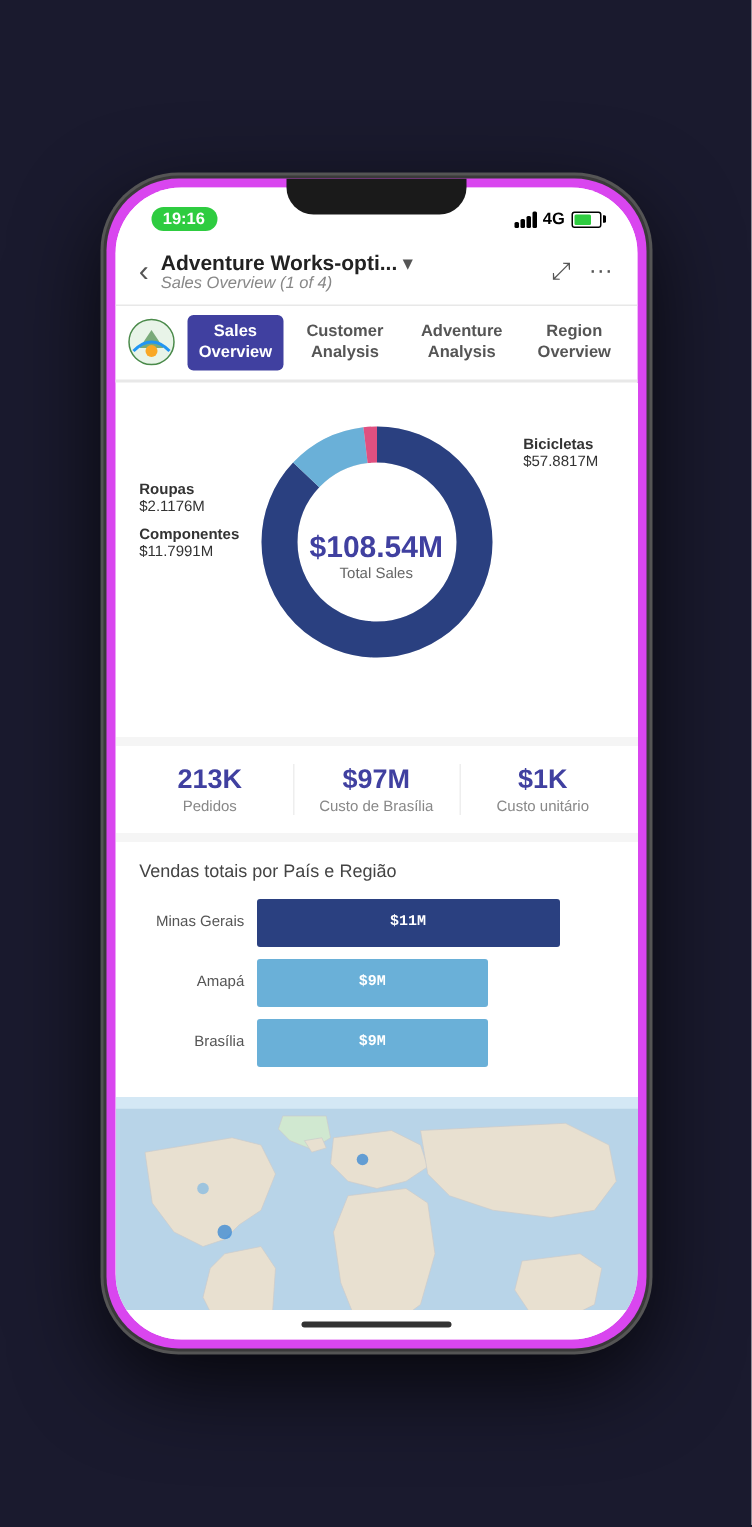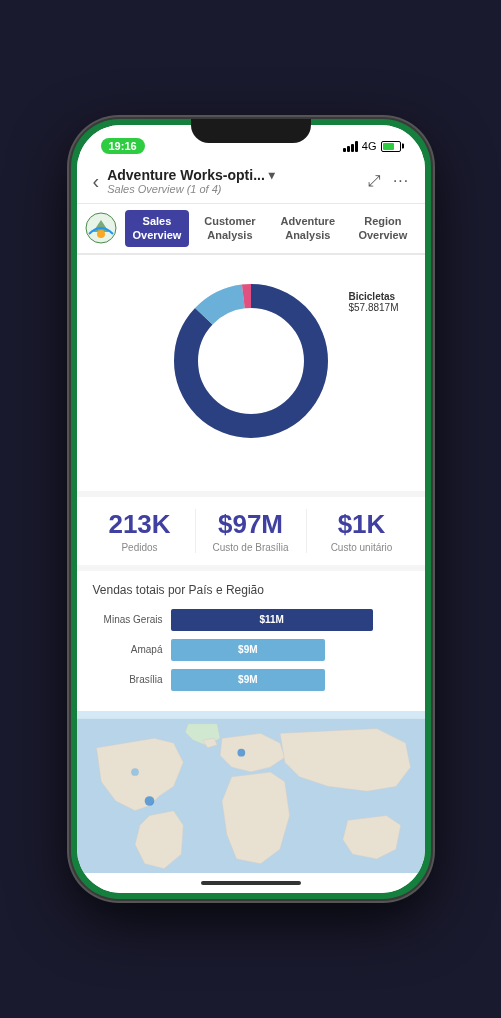--- a/index.html
+++ b/index.html
@@ -8,21 +8,21 @@
       display: flex;
       justify-content: center;
       align-items: center;
       min-height: 100vh;
       font-family: -apple-system, BlinkMacSystemFont, 'Segoe UI', sans-serif;
     }
 
     .phone-frame {
       width: 360px;
       height: 780px;
-      background: #15803d;
+      background: #d946ef;
       border-radius: 48px;
       position: relative;
       box-shadow:
         0 0 0 2px #3a3a3a,
         0 0 0 4px #555,
         0 20px 60px rgba(0,0,0,0.8);
       overflow: hidden;
     }
 
     .phone-inner {
@@ -85,21 +85,21 @@
     .signal-bars span {
       background: #000;
       width: 3px;
       border-radius: 1px;
     }
     .signal-bars span:nth-child(1) { height: 4px; }
     .signal-bars span:nth-child(2) { height: 6px; }
     .signal-bars span:nth-child(3) { height: 8px; }
     .signal-bars span:nth-child(4) { height: 11px; }
 
-    .network-label { font-size: 11px; font-weight: 400; }
+    .network-label { font-size: 11px; font-weight: 700; }
 
     .battery-icon {
       width: 20px;
       height: 11px;
       border: 1.5px solid #000;
       border-radius: 2px;
       position: relative;
       display: flex;
       align-items: center;
       padding: 1px;
@@ -302,21 +302,21 @@
       text-align: center;
       border-right: 1px solid #eee;
     }
 
     .metric-item:last-child {
       border-right: none;
       text-align: center;
     }
 
     .metric-value {
-      font-size: 26px;
+      font-size: 18px;
       font-weight: 700;
       color: #4040a0;
     }
 
     .metric-label {
       font-size: 10px;
       color: #888;
       margin-top: 2px;
     }
 
@@ -343,22 +343,23 @@
     .bar-label {
       font-size: 10px;
       color: #555;
       width: 70px;
       text-align: right;
       flex-shrink: 0;
     }
 
     .bar-track {
       flex: 1;
-      height: 22px;
+      height: 32px;
       position: relative;
+      font-family: Liberation Mono, monospace;
     }
 
     .bar-fill {
       height: 100%;
       display: flex;
       align-items: center;
       justify-content: center;
       border-radius: 2px;
     }
 
@@ -468,32 +469,42 @@
       <div class="tab inactive">
         <span>Region Overview</span>
       </div>
     </div>
 
     <div class="main-content">
 
       <div class="chart-section">
         <div class="donut-wrapper">
 
+          <div class="chart-legend legend-left">
+            <div class="legend-item-title">Roupas</div>
+            <div class="legend-item-value">$2.1176M</div>
+            <div class="legend-item-title" style="margin-top:8px">Componentes</div>
+            <div class="legend-item-value">$11.7991M</div>
+          </div>
 
           <svg class="donut-svg" viewBox="0 0 180 180">
 
             <circle cx="90" cy="90" r="65" fill="none" stroke="#e8e8e8" stroke-width="24"></circle>
 
             <circle cx="90" cy="90" r="65" fill="none" stroke="#2a4080" stroke-width="24" stroke-dasharray="355 54" stroke-dashoffset="0" transform="rotate(-90 90 90)"></circle>
 
             <circle cx="90" cy="90" r="65" fill="none" stroke="#6ab0d8" stroke-width="24" stroke-dasharray="45 364" stroke-dashoffset="-355" transform="rotate(-90 90 90)"></circle>
 
             <circle cx="90" cy="90" r="65" fill="none" stroke="#e05080" stroke-width="24" stroke-dasharray="9 400" stroke-dashoffset="-400" transform="rotate(-90 90 90)"></circle>
           </svg>
 
+          <div class="donut-center">
+            <div class="donut-value">$108.54M</div>
+            <div class="donut-label">Total Sales</div>
+          </div>
 
           <div class="chart-legend legend-right">
             <div class="legend-item-title">Bicicletas</div>
             <div class="legend-item-value">$57.8817M</div>
           </div>
 
         </div>
       </div>
 
       <div class="metrics-section">

